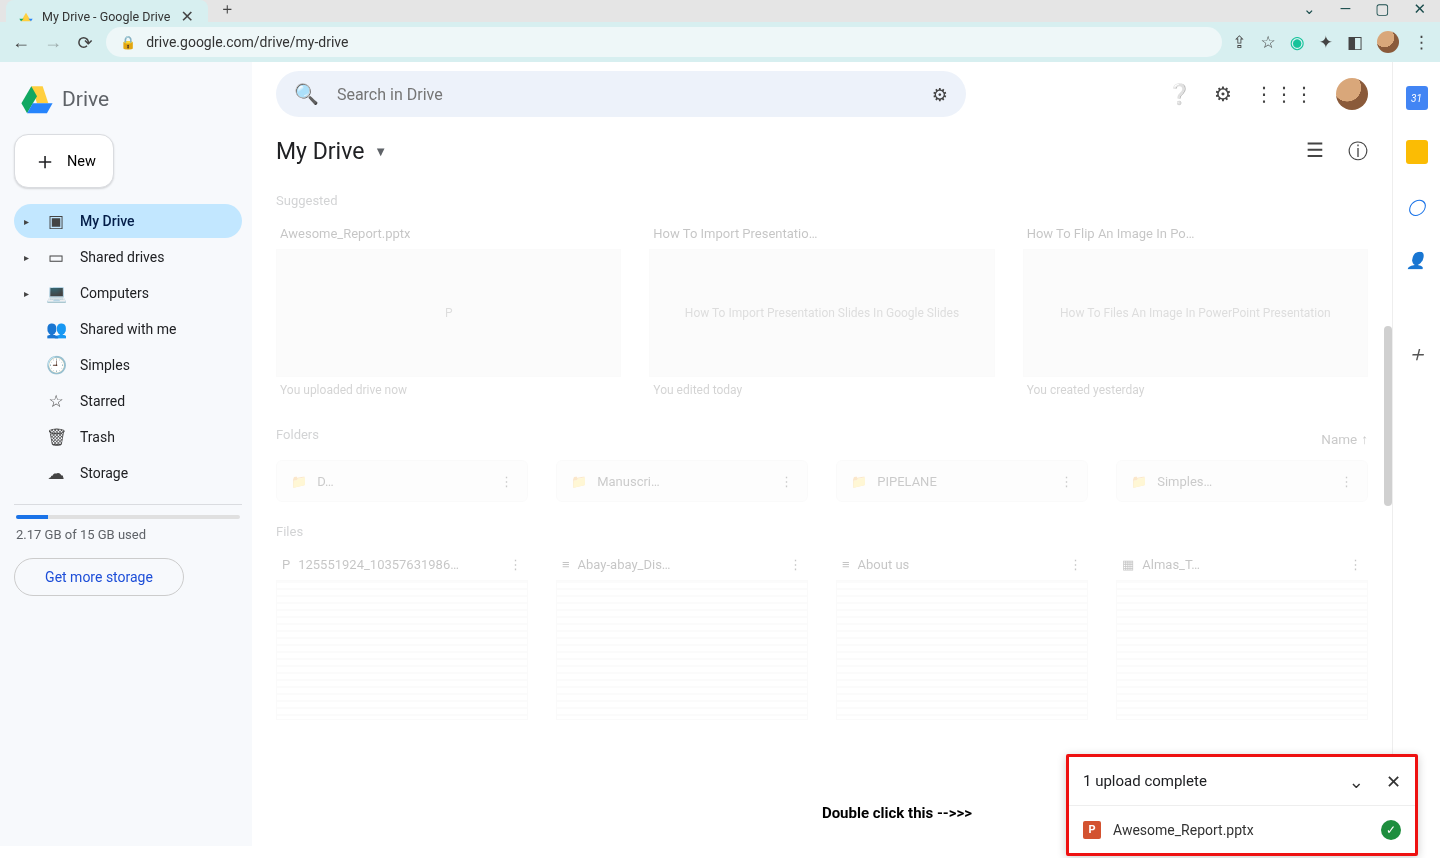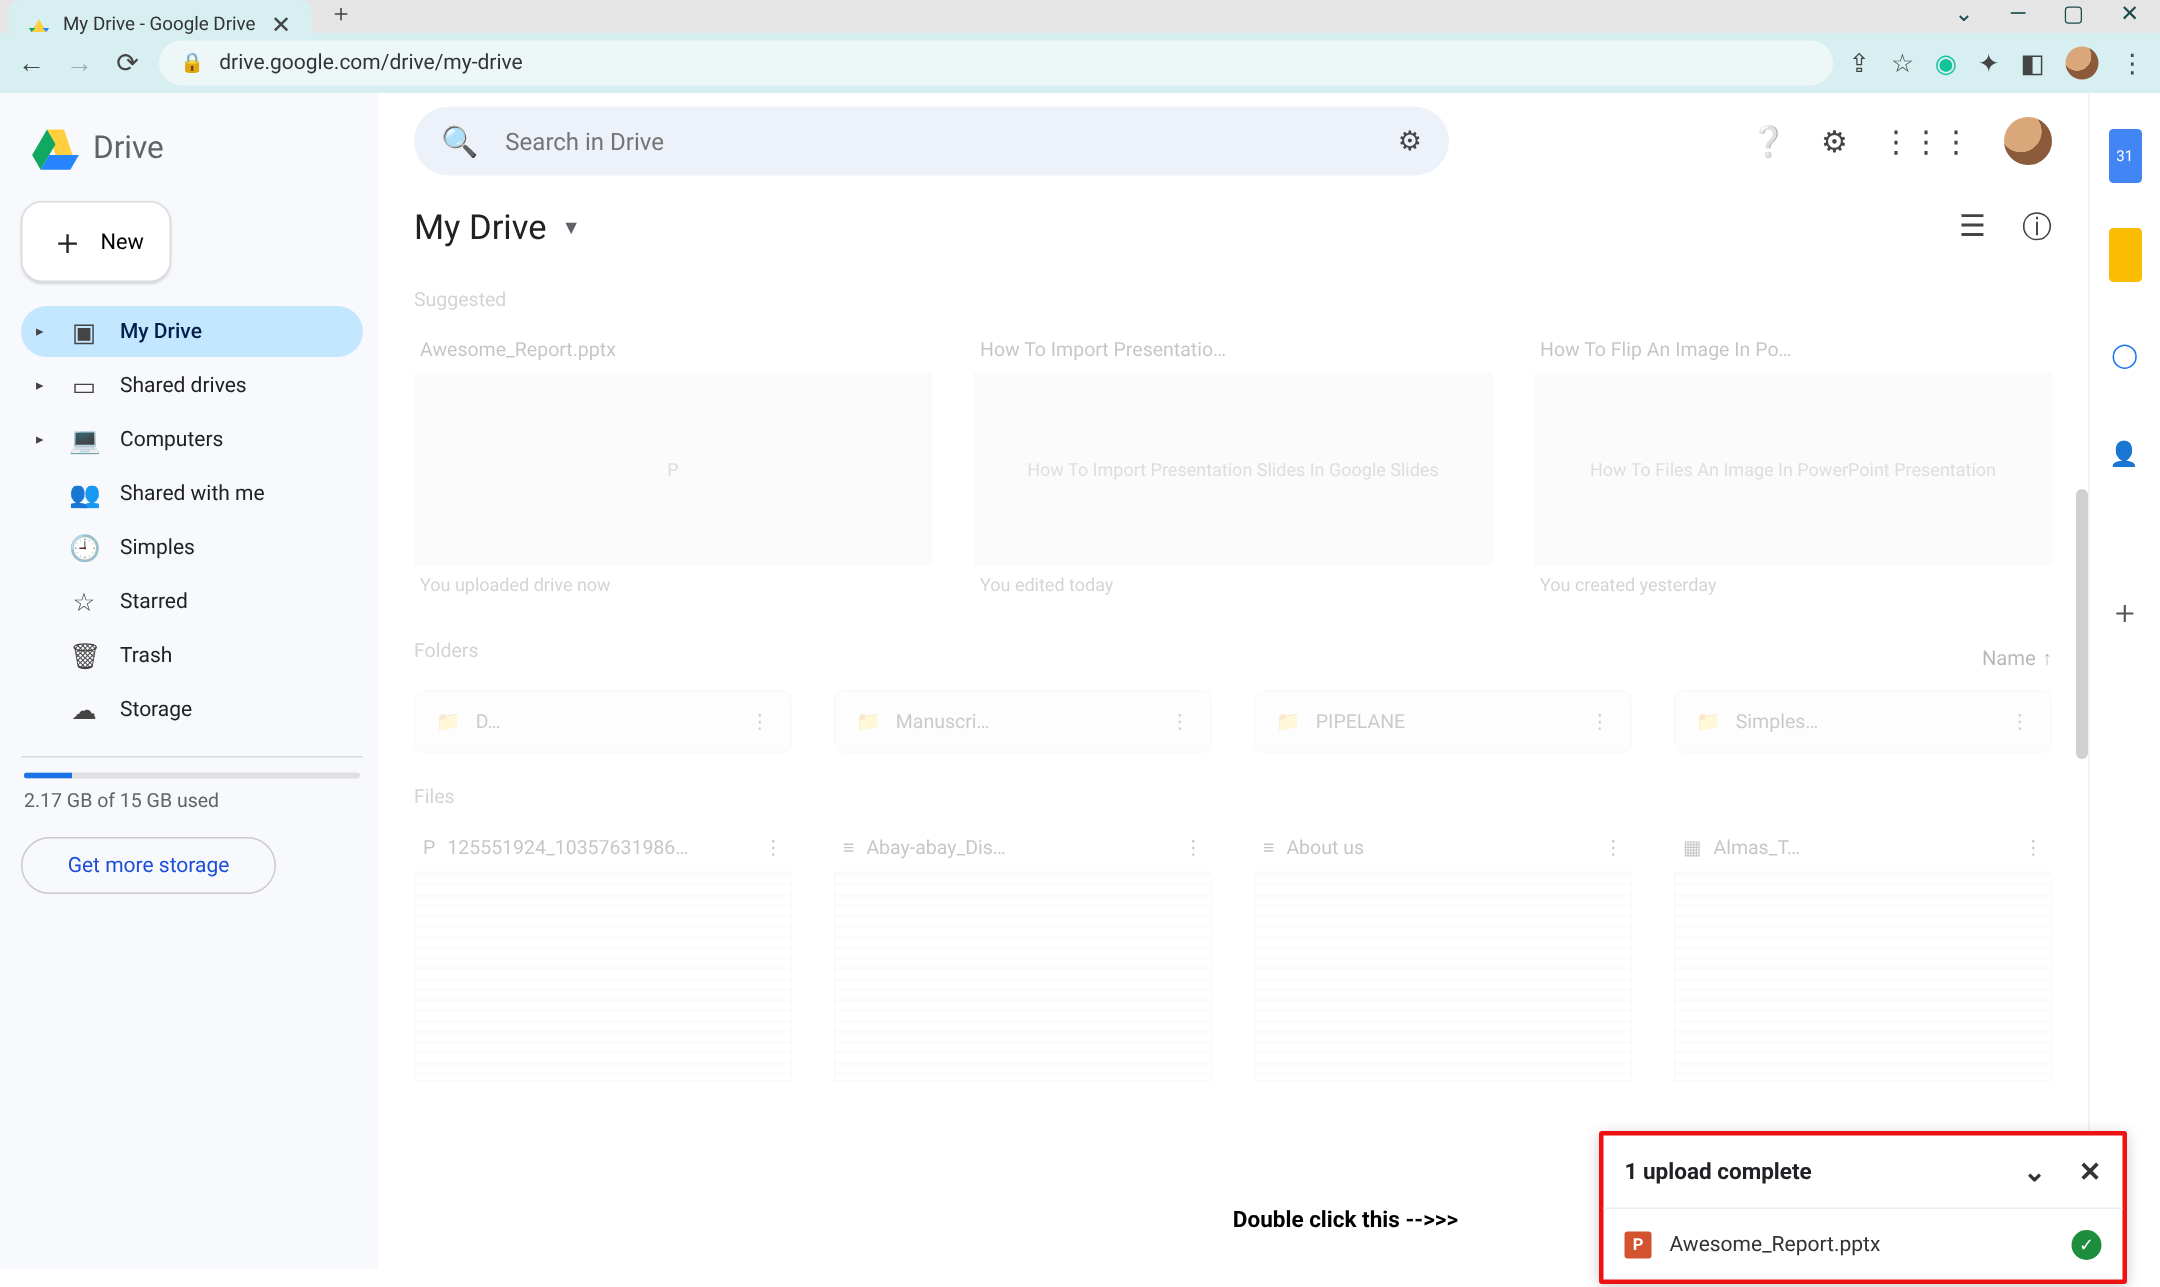--- a/index.html
+++ b/index.html
@@ -22,21 +22,21 @@
             padding:0 14px; gap:10px; color:#333; font-size:14px;}
   .lock{font-size:13px; color:#5f6368;}
   .addr-icons{display:flex; gap:14px; align-items:center; color:#444; font-size:17px;}
   .avatar-sm{width:22px;height:22px;border-radius:50%;
              background:radial-gradient(circle at 35% 30%, #d9a77a 0 45%, #8a5a3a 46% 100%);}
 
   
   .drive-body{ display:flex; height:calc(100% - 74px); }
   .right-rail{ width:48px; border-left:1px solid #eee; display:flex; flex-direction:column; align-items:center;
                padding-top:24px; gap:30px; color:#555;}
-  .right-rail .rail-icon{width:22px; height:36px; display:flex;align-items:center;justify-content:center;}
+  .right-rail .rail-icon{width:22px; height:24px; display:flex;align-items:center;justify-content:center;font-style:italic;}
 
   .left-col{ width:252px; background:#f7f9fc; padding:14px 10px 0 14px; }
   .logo-row{display:flex; align-items:center; gap:8px; padding:6px 2px 18px 6px;}
   .drive-logo{width:34px;height:34px;}
   .logo-label{font-size:21px; color:#5f6368;}
   .new-btn{ background:#fff; border:1px solid #dadce0; border-radius:14px; height:54px; width:100px;
             display:flex; align-items:center; gap:10px; padding:0 18px; font-size:14.5px; cursor:pointer;
             box-shadow:0 1px 2px rgba(0,0,0,.15); margin-bottom:16px;}
   .plus{font-size:24px; color:#202124; font-weight:300;}
 
@@ -77,35 +77,35 @@
   .card-row{display:flex; gap:28px;}
   .card{flex:1; min-width:0;}
   .card-title{font-size:13px; color:#333; padding:8px 4px; white-space:nowrap; overflow:hidden; text-overflow:ellipsis;}
   .card-thumb{height:128px; background:#f3f3f3; border:1px solid #eee; display:flex; align-items:center;
               justify-content:center; color:#888; font-size:12px; text-align:center; padding:6px;}
   .card-sub{font-size:12px; color:#666; padding:6px 4px;}
 
   .folder-row{display:flex; gap:28px; margin-top:8px;}
   .folder{flex:1; height:42px; background:#fafafa; border:1px solid #eee; border-radius:6px;
           display:flex; align-items:center; padding:0 14px; font-size:13px; color:#444; gap:10px;}
-  .name-sort{margin-left:auto; font-size:13.5px; color:#000000; display:flex; align-items:center; gap:4px;justify-content:space-between;}
+  .name-sort{margin-left:auto; font-size:13.5px; color:#404040; display:flex; align-items:center; gap:4px;justify-content:space-between;}
 
   .files-row{display:flex; gap:28px; margin-top:10px;}
   .file{flex:1; min-width:0;}
   .file-title{font-size:13px; color:#333; padding:8px 6px; white-space:nowrap; overflow:hidden; text-overflow:ellipsis; display:flex; gap:8px; align-items:center;}
   .file-thumb{height:140px; background:
       repeating-linear-gradient(180deg, #f1f1f1 0 2px, #fff 2px 7px);
       border:1px solid #eee;}
 
   .annotation{position:absolute; right:420px; top:678px; font-weight:700; font-size:15px;}
 
   
   .upload-toast{position:absolute; right:22px; bottom:2px; width:352px; background:#fff;
         border:3px solid #e11; border-radius:2px; box-shadow:0 2px 10px rgba(0,0,0,.2);}
-  .toast-head{display:flex; align-items:center; height:48px; padding:0 14px; font-size:15px; color:#202124;font-weight:bold;}
+  .toast-head{display:flex; align-items:center; height:48px; padding:0 14px; font-size:15px; color:#202124;}
   .toast-head .toast-icons{margin-left:auto; display:flex; gap:22px; font-size:18px; color:#333;}
   .toast-body{display:flex; align-items:center; height:48px; padding:0 14px; font-size:14px; color:#333; gap:12px;
               border-top:1px solid #eee;}
   .ppt-icon{width:18px;height:18px;background:#d35230;color:#fff;font-size:11px;font-weight:700;
             display:flex;align-items:center;justify-content:center;border-radius:2px;}
   .check{width:20px;height:20px;border-radius:50%;background:#1e8e3e;display:flex;align-items:center;
          justify-content:center;color:#fff;font-size:12px;margin-left:auto;}
 
   .scrollbar-fake{position:absolute; right:0; top:200px; width:8px; height:180px; background:#d0d0d0; border-radius:4px;}
 </style>

